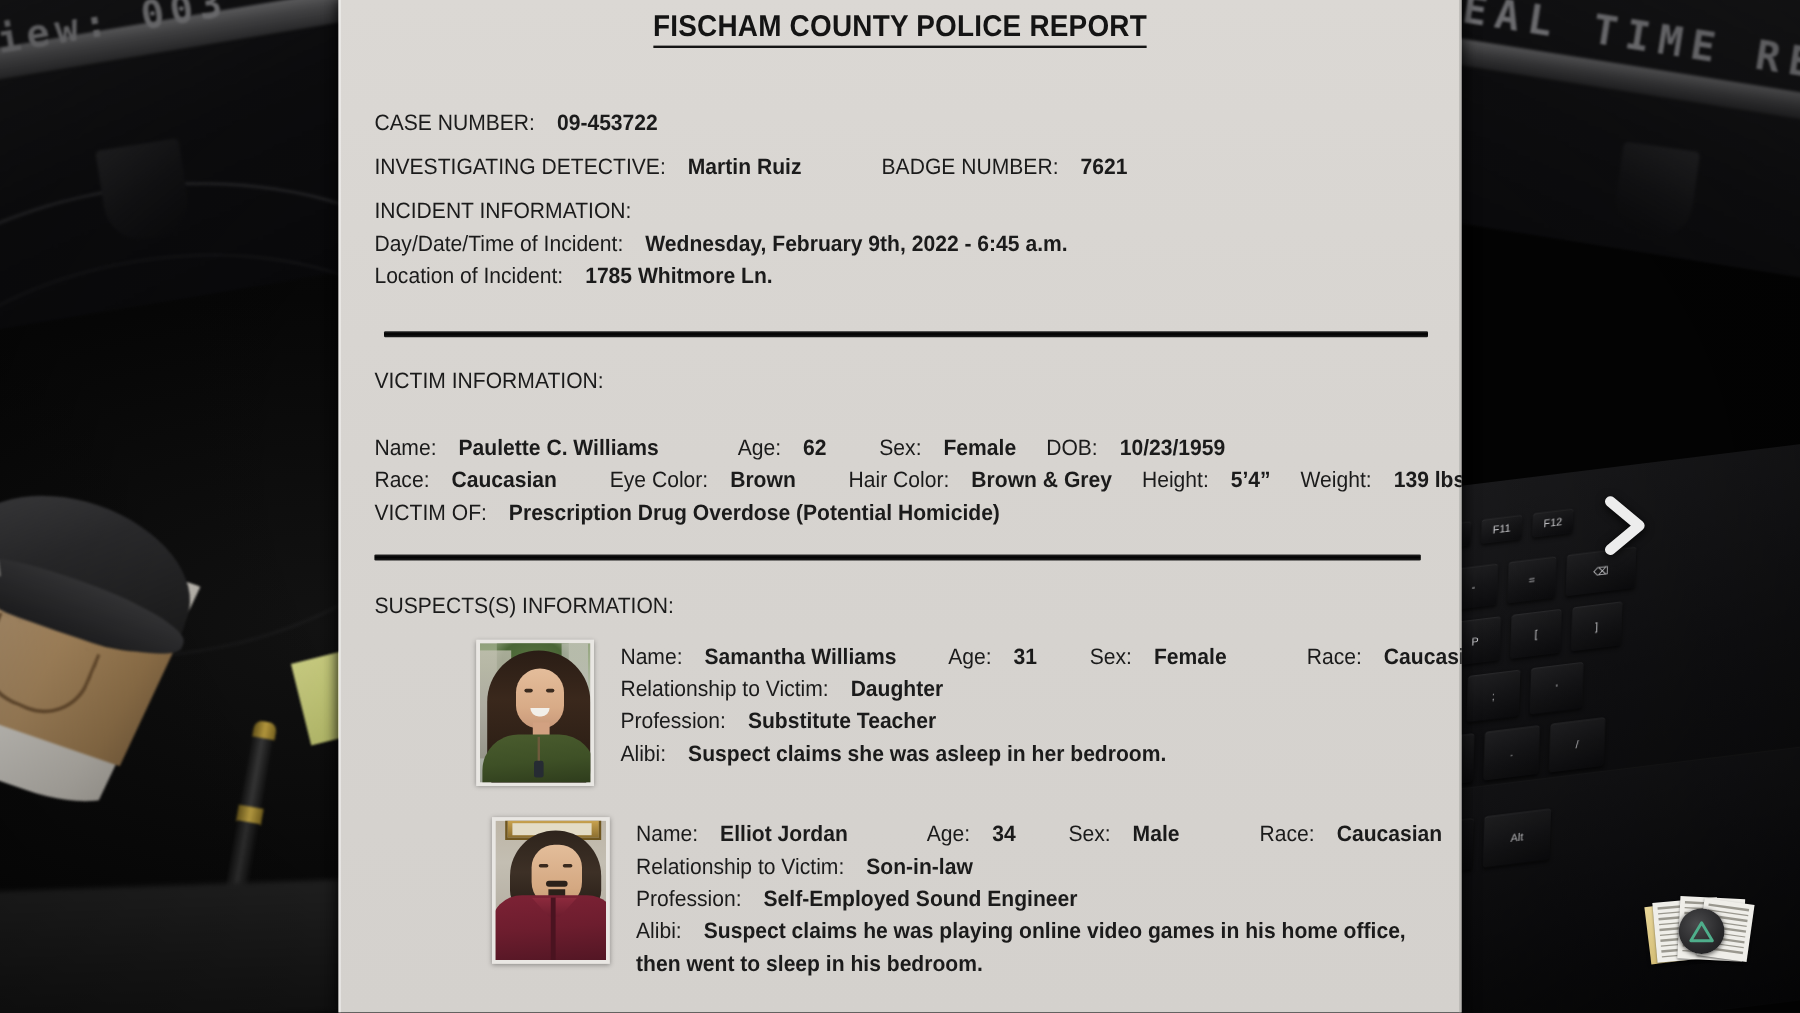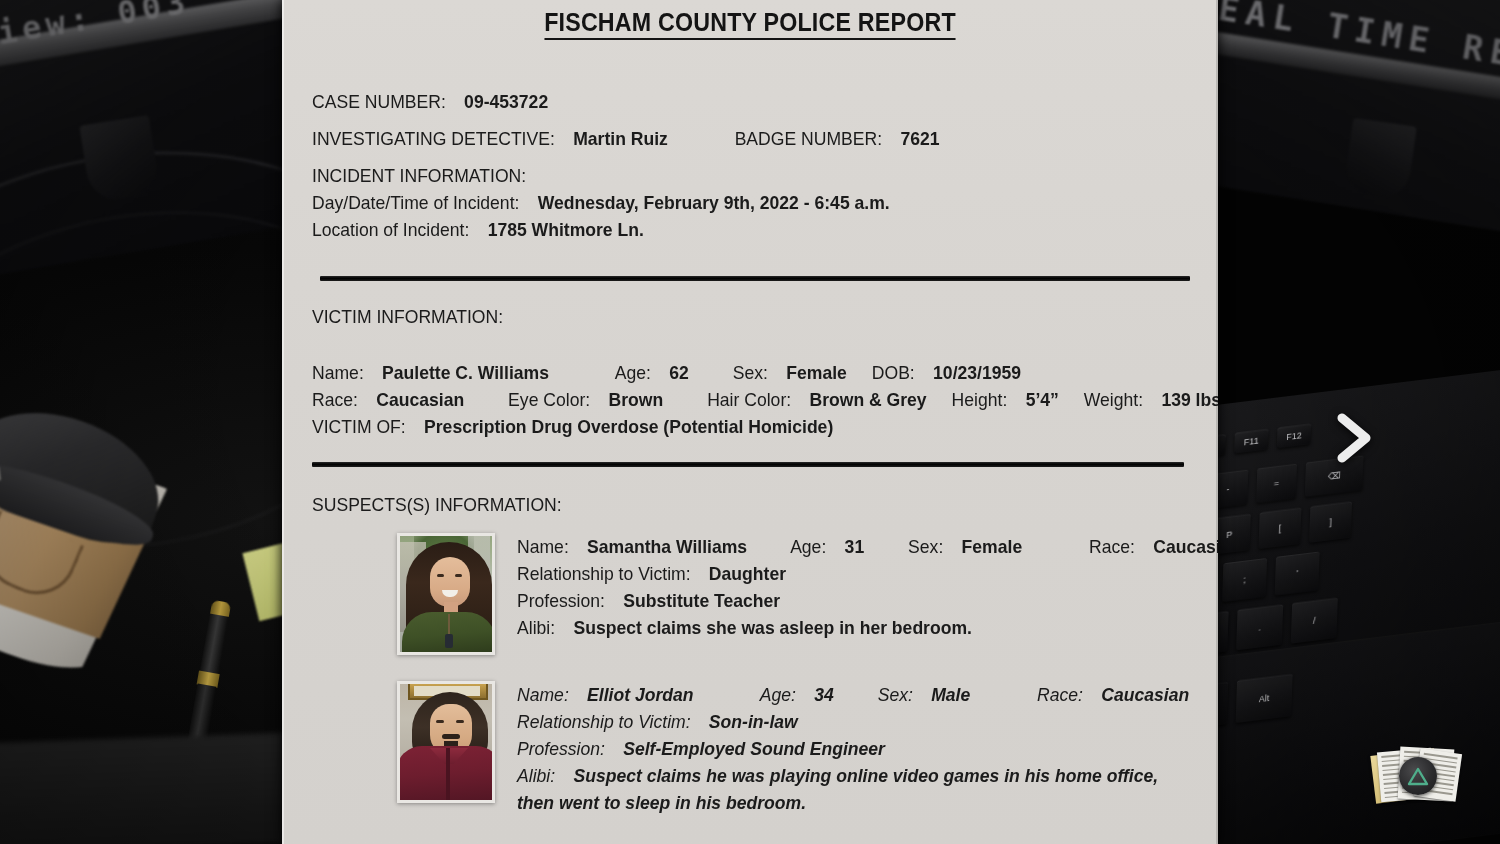--- a/index.html
+++ b/index.html
@@ -250,21 +250,21 @@
   .section-head {
     position:absolute; font-size:18.5px; color:#1b1b1b; font-weight:400;
     transform:scaleX(.95); transform-origin:left top;
   }
   #victim-head { left:30px; top:306px; }
   #suspects-head { left:30px; top:494px; }
 
   .victim-block { position:absolute; left:30px; top:359px; }
   .suspect { position:absolute; display:flex; gap:22px; }
   #suspect-1 { left:115px; top:533px; }
-  #suspect-2 { left:115px; top:681px;font-style:italic; }
+  #suspect-2 { left:128px; top:681px; }
 
   .photo {
     width:98px; height:122px;
     border:3px solid #e9e7e3;
     box-shadow:0 1px 4px rgba(0,0,0,.35);
     flex:0 0 auto;
     position:relative; overflow:hidden;
   }
 
   

